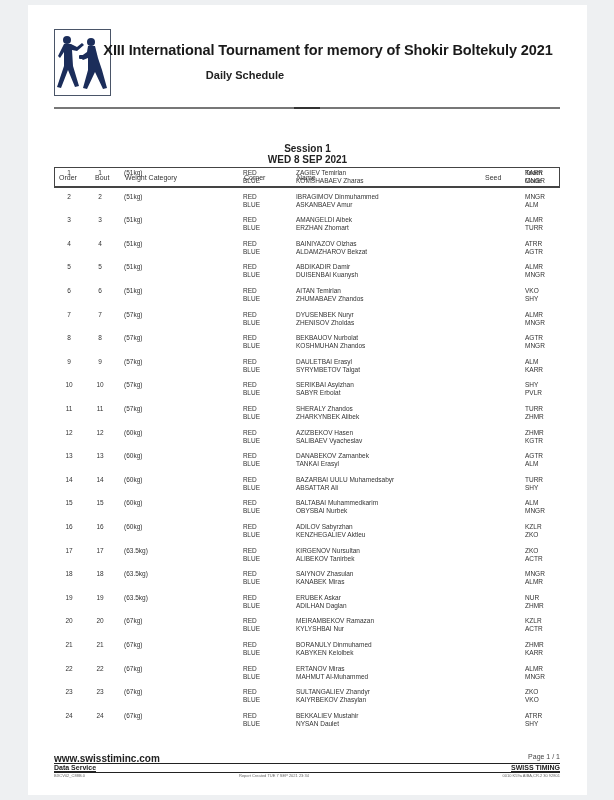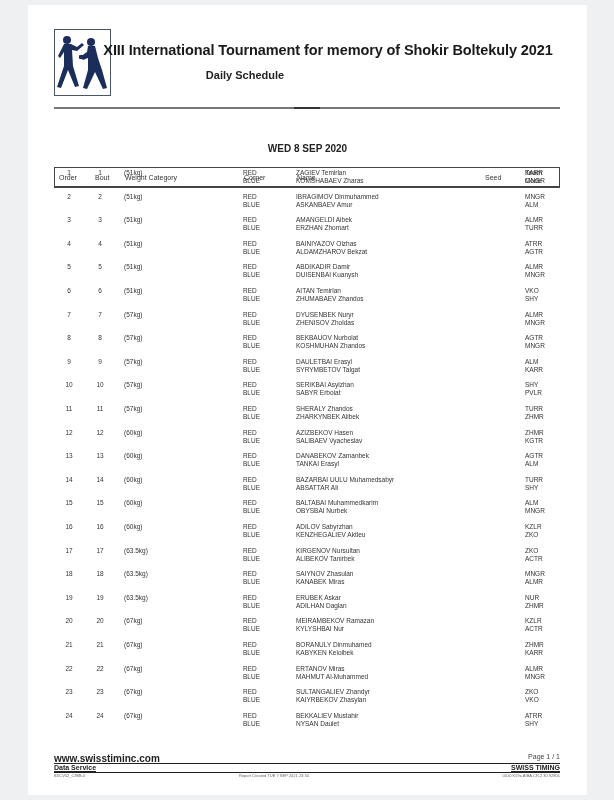--- a/index.html
+++ b/index.html
@@ -73,21 +73,22 @@
       </g>
     </svg>
   </div>
   <div class="title">XIII International Tournament for memory of Shokir Boltekuly 2021</div>
   <div class="subtitle">Daily Schedule</div>
   <div class="hr-top">
       <div class="mark"></div>
     </div>
 
   <div class="session">
-    <div>WED 8 SEP 2020</div>
+    <div>Session 1</div>
+    <div>WED 8 SEP 2021</div>
   </div>
 
   <div class="thead">
     <span style="left:4px">Order</span>
     <span style="left:40px">Bout</span>
     <span style="left:70px">Weight Category</span>
     <span style="left:189px">Corner</span>
     <span style="left:242px">Name</span>
     <span style="left:430px">Seed</span>
     <span class="team" style="left:470px">

